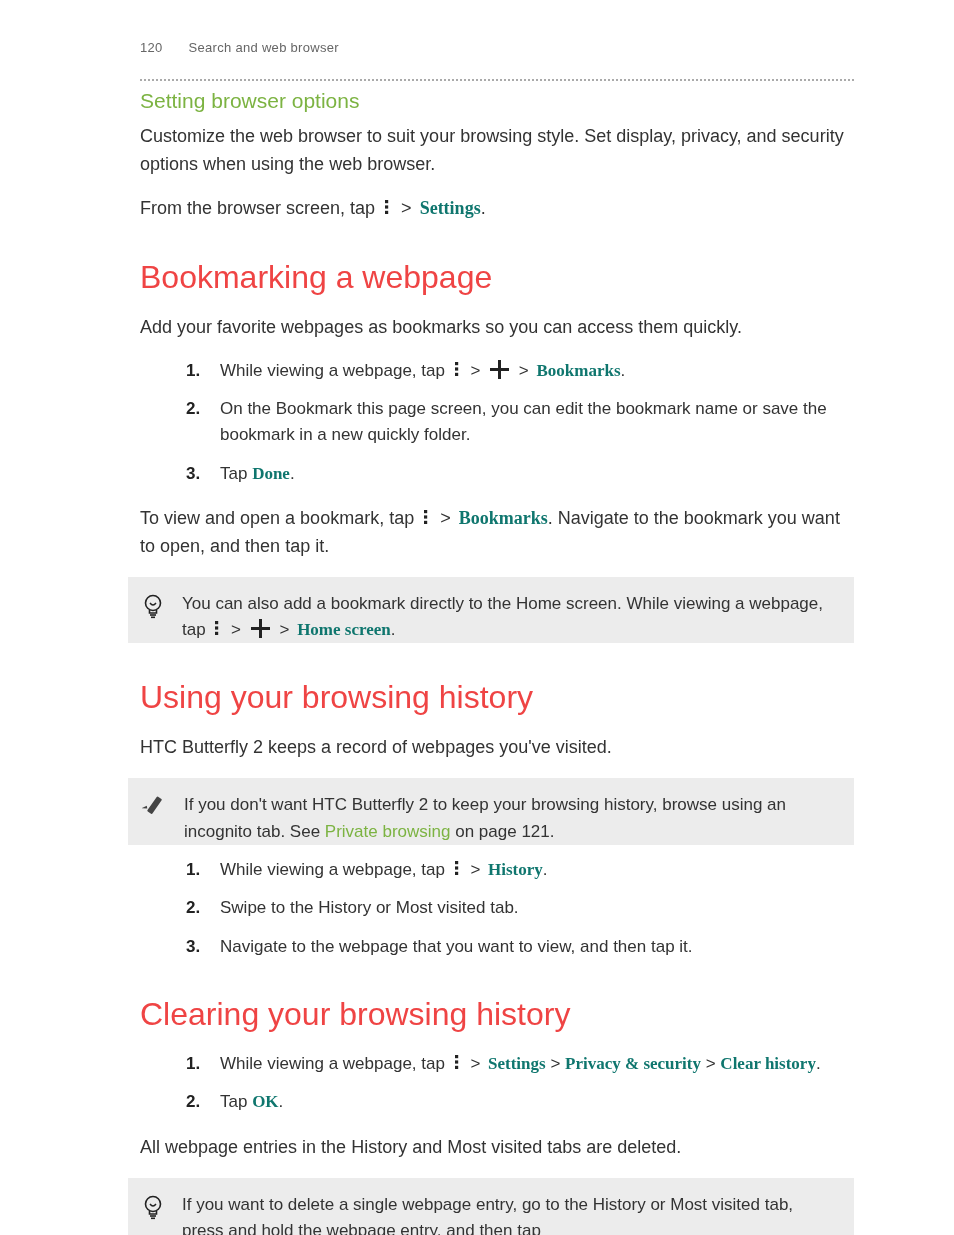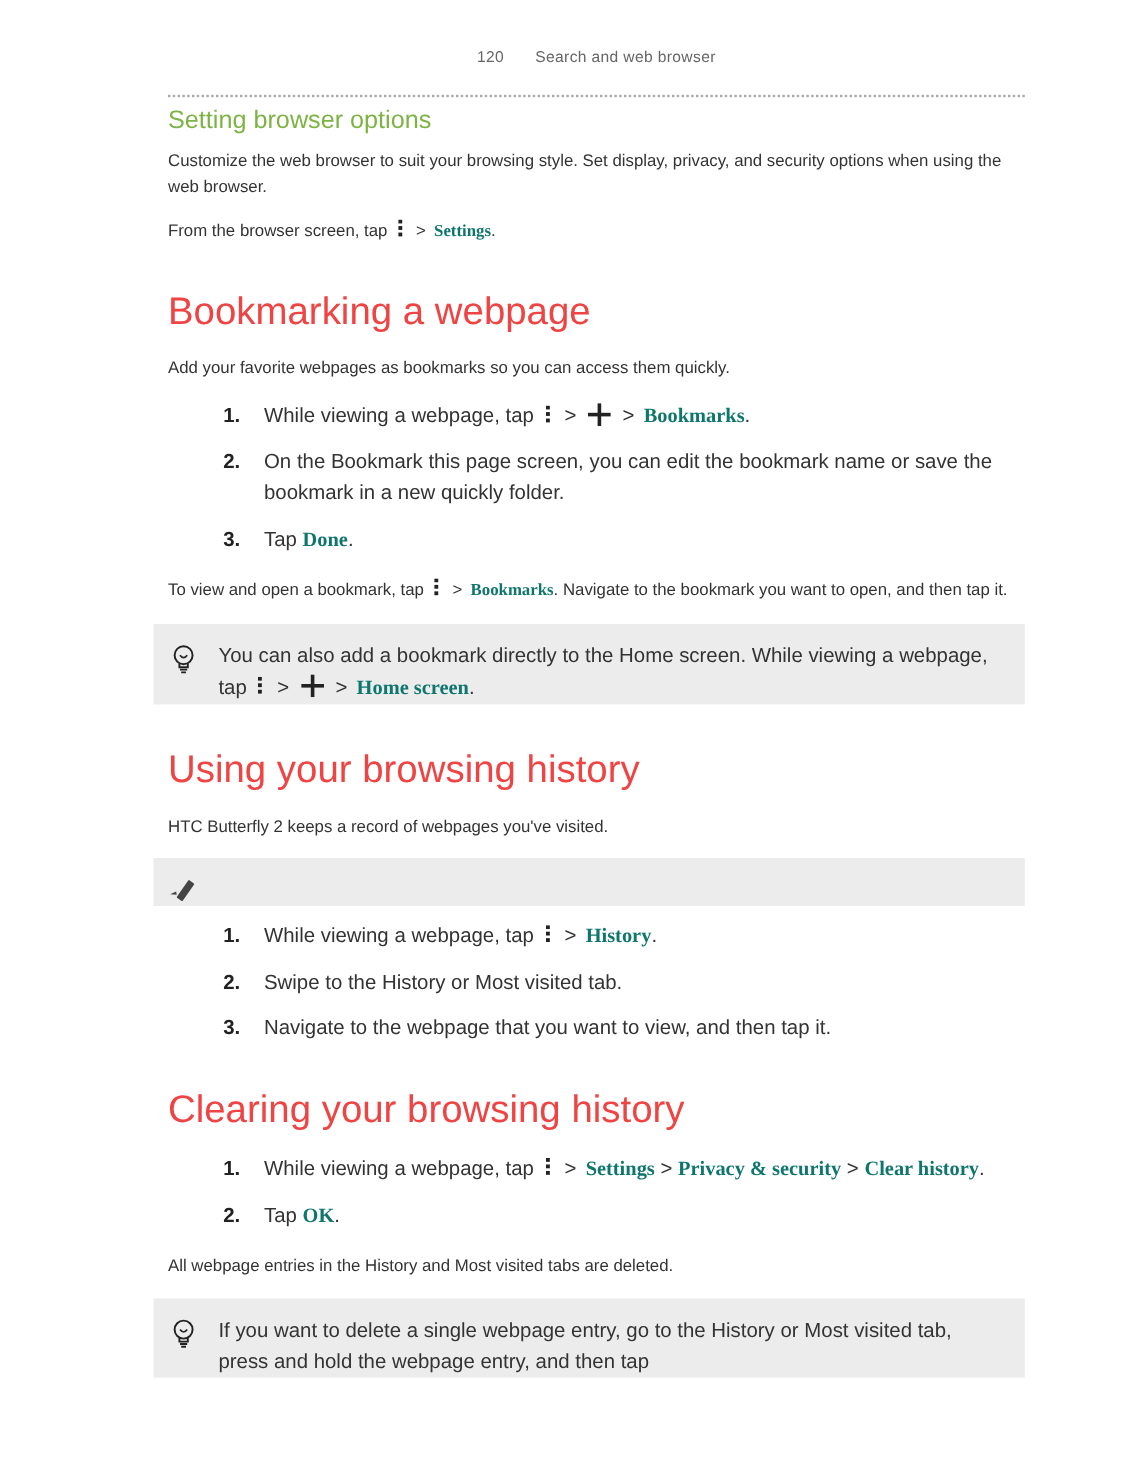--- a/index.html
+++ b/index.html
@@ -9,42 +9,41 @@
       background: #fff;
       color: #333;
       width: 954px;
       padding: 40px 100px 60px 140px;
     }
     .page-header {
       font-size: 13px;
       color: #666;
       margin-bottom: 24px;
       letter-spacing: 0.3px;
-      text-align: center;
     }
     .page-header .page-num { display: inline-block; margin-right: 22px; }
     .divider {
       border: none;
       border-top: 2px dotted #aaa;
       margin: 0 0 8px 0;
     }
     .section-subhead {
       color: #7cb342;
       font-size: 21px;
       font-weight: 400;
       margin: 0 0 10px 0;
     }
     h1 {
       color: #ef4444;
       font-size: 32px;
       font-weight: 400;
       margin: 36px 0 18px 0;
     }
     p {
-      font-size: 14px;
+      font-size: 18px;
       line-height: 1.55;
       color: #333;
       margin: 0 0 16px 0;
     }
     .bold { font-weight: 600; color: #0f766e; font-family: Liberation Serif, serif; }
     a.inline-link { color: #7cb342; text-decoration: none; }
     ol {
       margin: 6px 0 18px 0;
       padding-left: 58px;
       counter-reset: item;
@@ -187,20 +186,23 @@
 
 <h1>Using your browsing history</h1>
 <p>HTC Butterfly 2 keeps a record of webpages you've visited.</p>
 
 <div class="tip-box">
   <span class="tip-icon pencil">
       <svg width="24" height="24">
         <use href="#pencil-glyph"></use>
       </svg>
     </span>
+  <p>
+    <span>If you don't want HTC Butterfly 2 to keep your browsing history, browse using an incognito tab. See </span><a href="#" class="inline-link">Private browsing</a><span> on page 121.</span>
+  </p>
 </div>
 
 <ol>
   <li>
     <span>While viewing a webpage, tap </span>
     <span class="icon-menu"><svg width="9" height="15">
           <use href="#menu-dots"></use>
         </svg></span>
     <span class="gt"> &gt; </span><span class="bold">History</span><span>.</span>
   </li>

